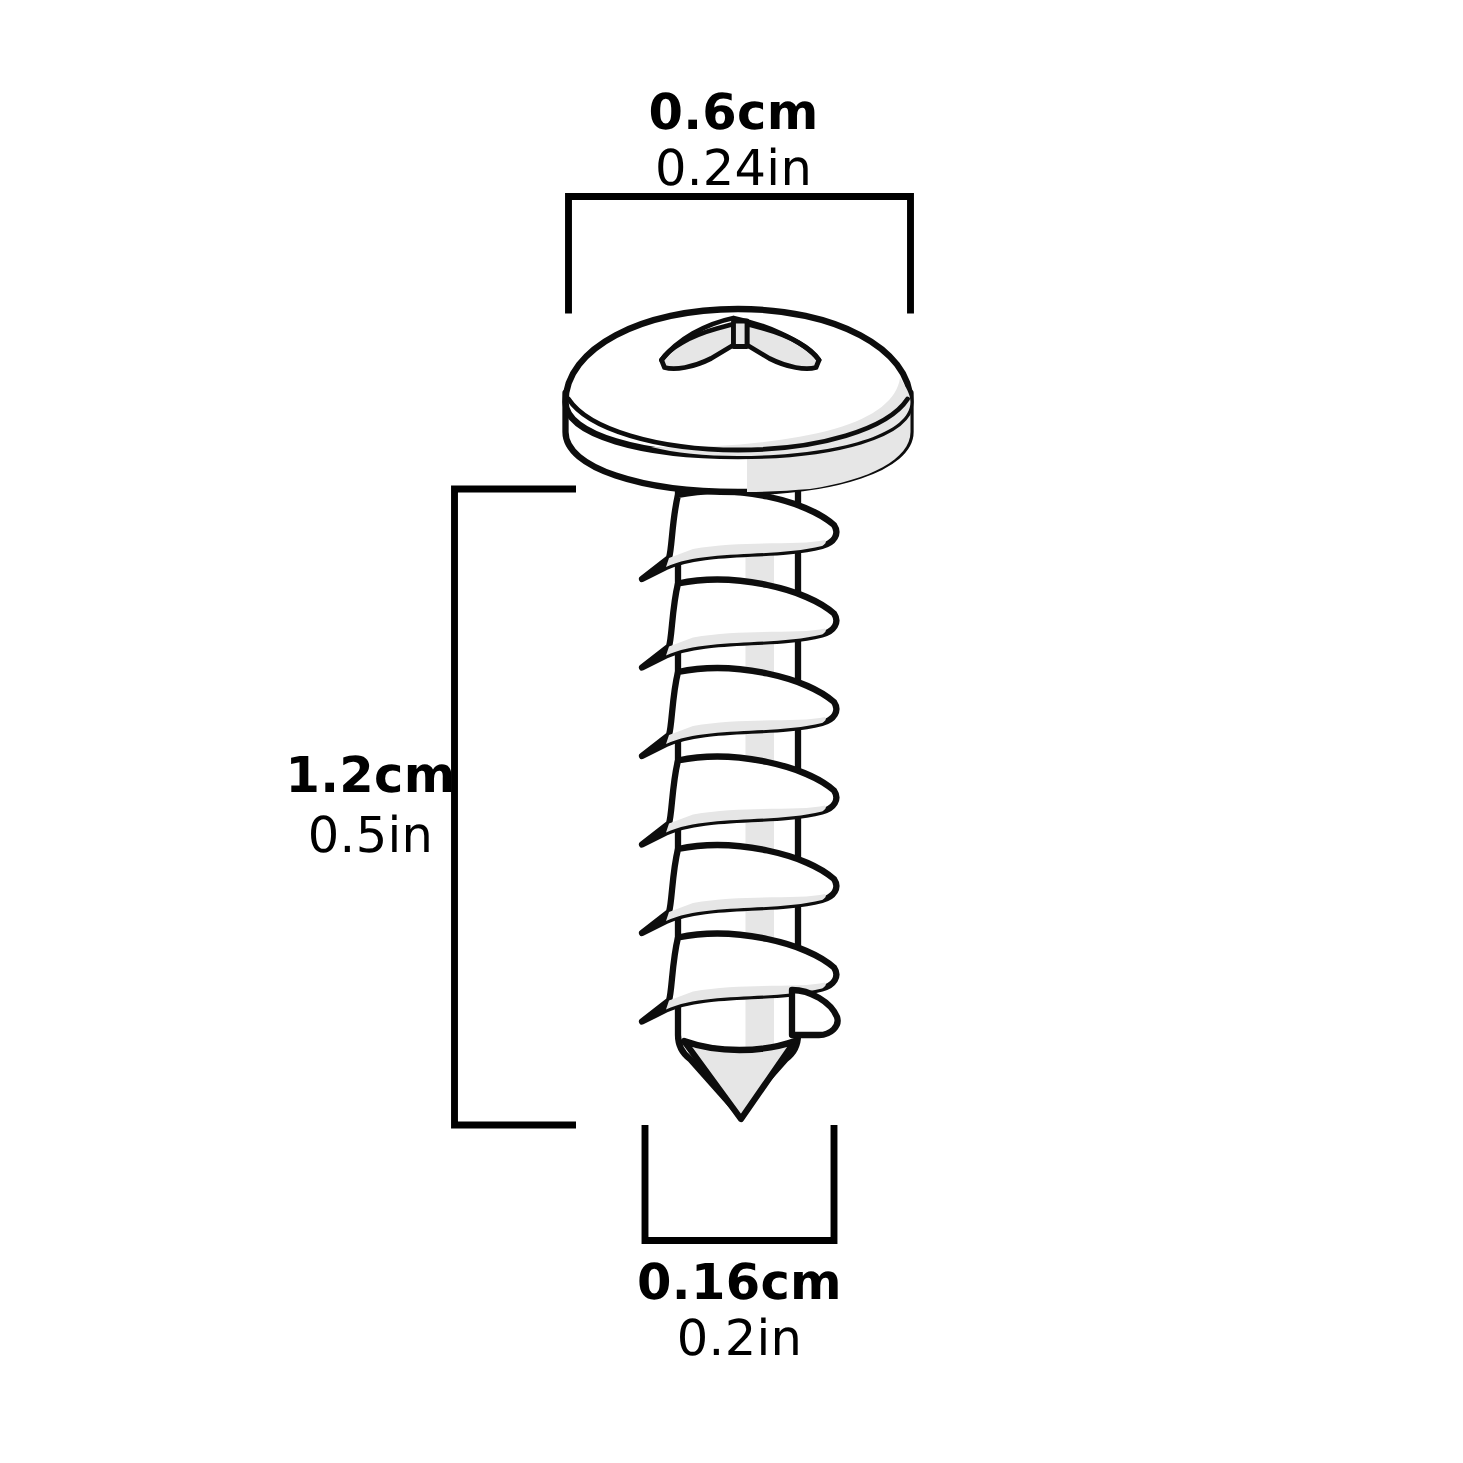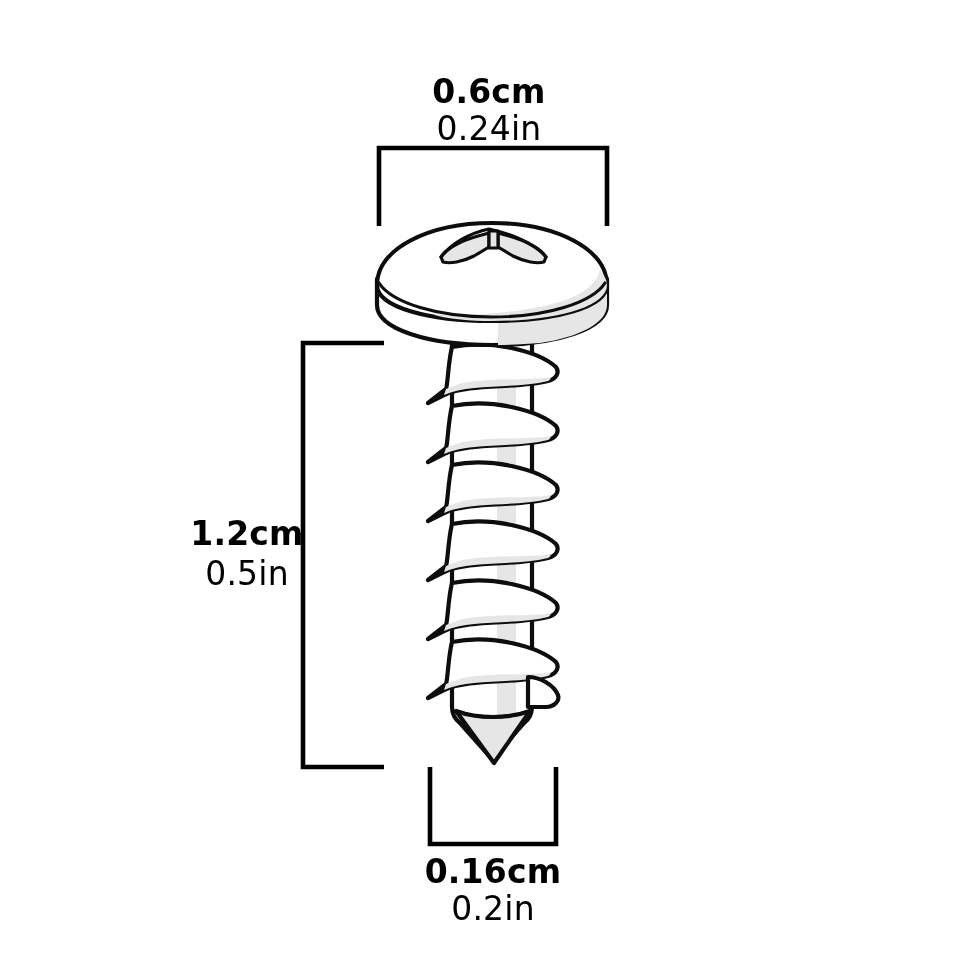--- a/index.html
+++ b/index.html
@@ -13,21 +13,20 @@
     position: relative;
     font-family: "DejaVu Sans", "Liberation Sans", sans-serif;
     overflow: hidden;
   }
   #stage {
     position: absolute;
     left: 0;
     top: 0;
     width: 975px;
     height: 854px;
-    margin-top: 17px;
   }
   svg.diagram {
     display: block;
     width: 975px;
     height: 975px;
   }
   .dim-cm {
     font-family: "DejaVu Sans", "Liberation Sans", sans-serif;
     font-weight: 700;
     font-size: 33px;

